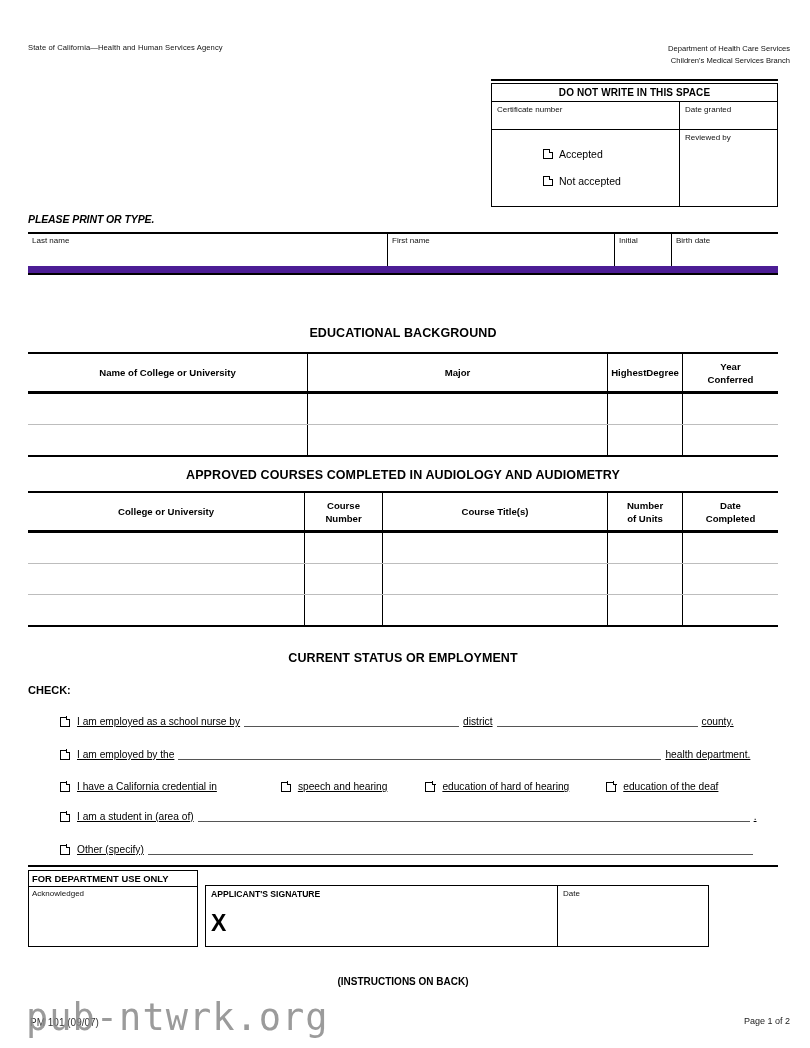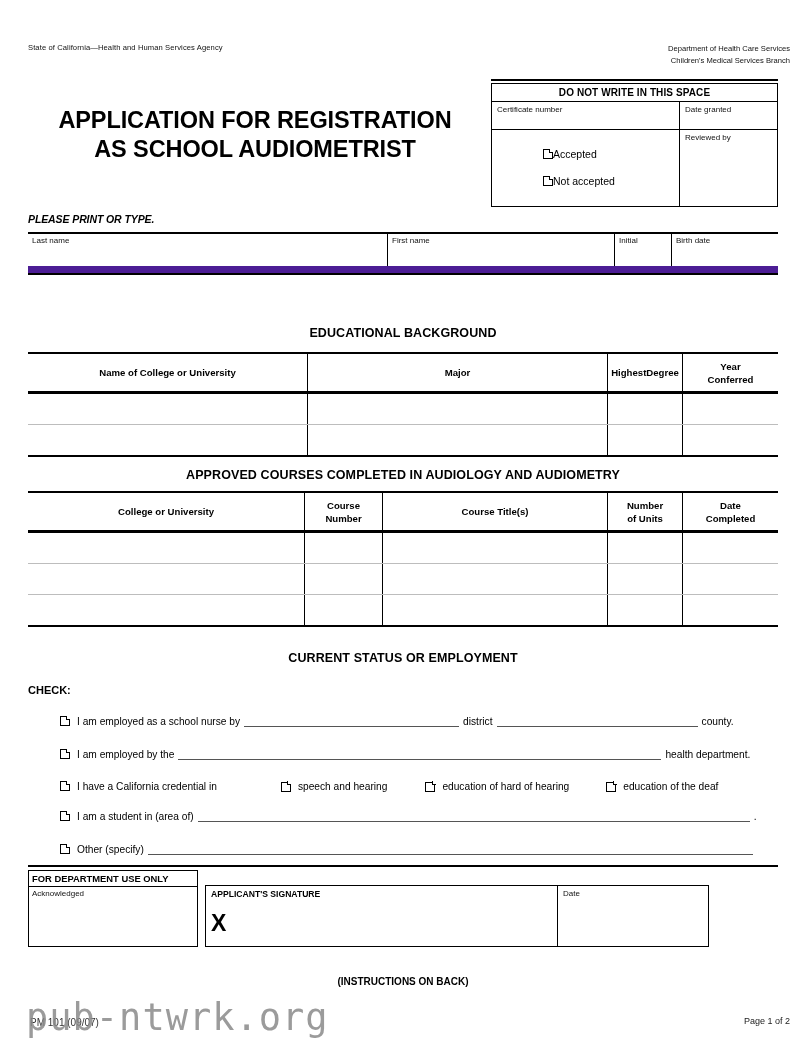--- a/index.html
+++ b/index.html
@@ -100,21 +100,21 @@
   .dnw-checks {
     padding-top: 15px;
     padding-left: 46px;
   }
   .dnw-check-line {
     display: flex;
     align-items: center;
     font-size: 10.5px;
     margin-bottom: 15px;
   }
-  .dnw-check-line span.lbl { }
+  .dnw-check-line span.lbl { margin-left: 6px; }
 
   
   .cbox {
     display: inline-block;
     position: relative;
     width: 10px;
     height: 10px;
     border: 1.4px solid #000;
     box-sizing: border-box;
     background: #fff;
@@ -188,22 +188,24 @@
 
   
   .check-label {
     left: 28px;
     font-size: 11px;
     font-weight: bold;
   }
   .check-row {
     left: 60px;
     display: flex;
+    align-items: center;
     font-size: 10.2px;
     white-space: nowrap;
+    text-decoration: underline;
   }
   .check-row .txt { margin-left: 7px; }
   .uline {
     display: inline-block;
     border-bottom: 1px solid #555;
     height: 10px;
     margin: 0 4px;
     vertical-align: bottom;
   }
 
@@ -287,24 +289,20 @@
 <body>
 
 <div class="page">
 
   <div class="abs agency-left">State of California—Health and Human Services Agency</div>
   <div class="abs agency-right">
     <div>Department of Health Care Services</div>
     <div>Children's Medical Services Branch</div>
   </div>
 
-  <div class="abs main-title">
-    <div>APPLICATION FOR REGISTRATION</div>
-    <div>AS SCHOOL AUDIOMETRIST</div>
-  </div>
   <div class="abs print-note">PLEASE PRINT OR TYPE.</div>
 
   <div class="abs dnw-top-rule"></div>
   <div class="abs dnw">
     <div class="dnw-title">DO NOT WRITE IN THIS SPACE</div>
 
     <div class="dnw-row dnw-r1">
       <div class="dnw-cell-left">
         <div class="fieldlabel">Certificate number</div>
       </div>

